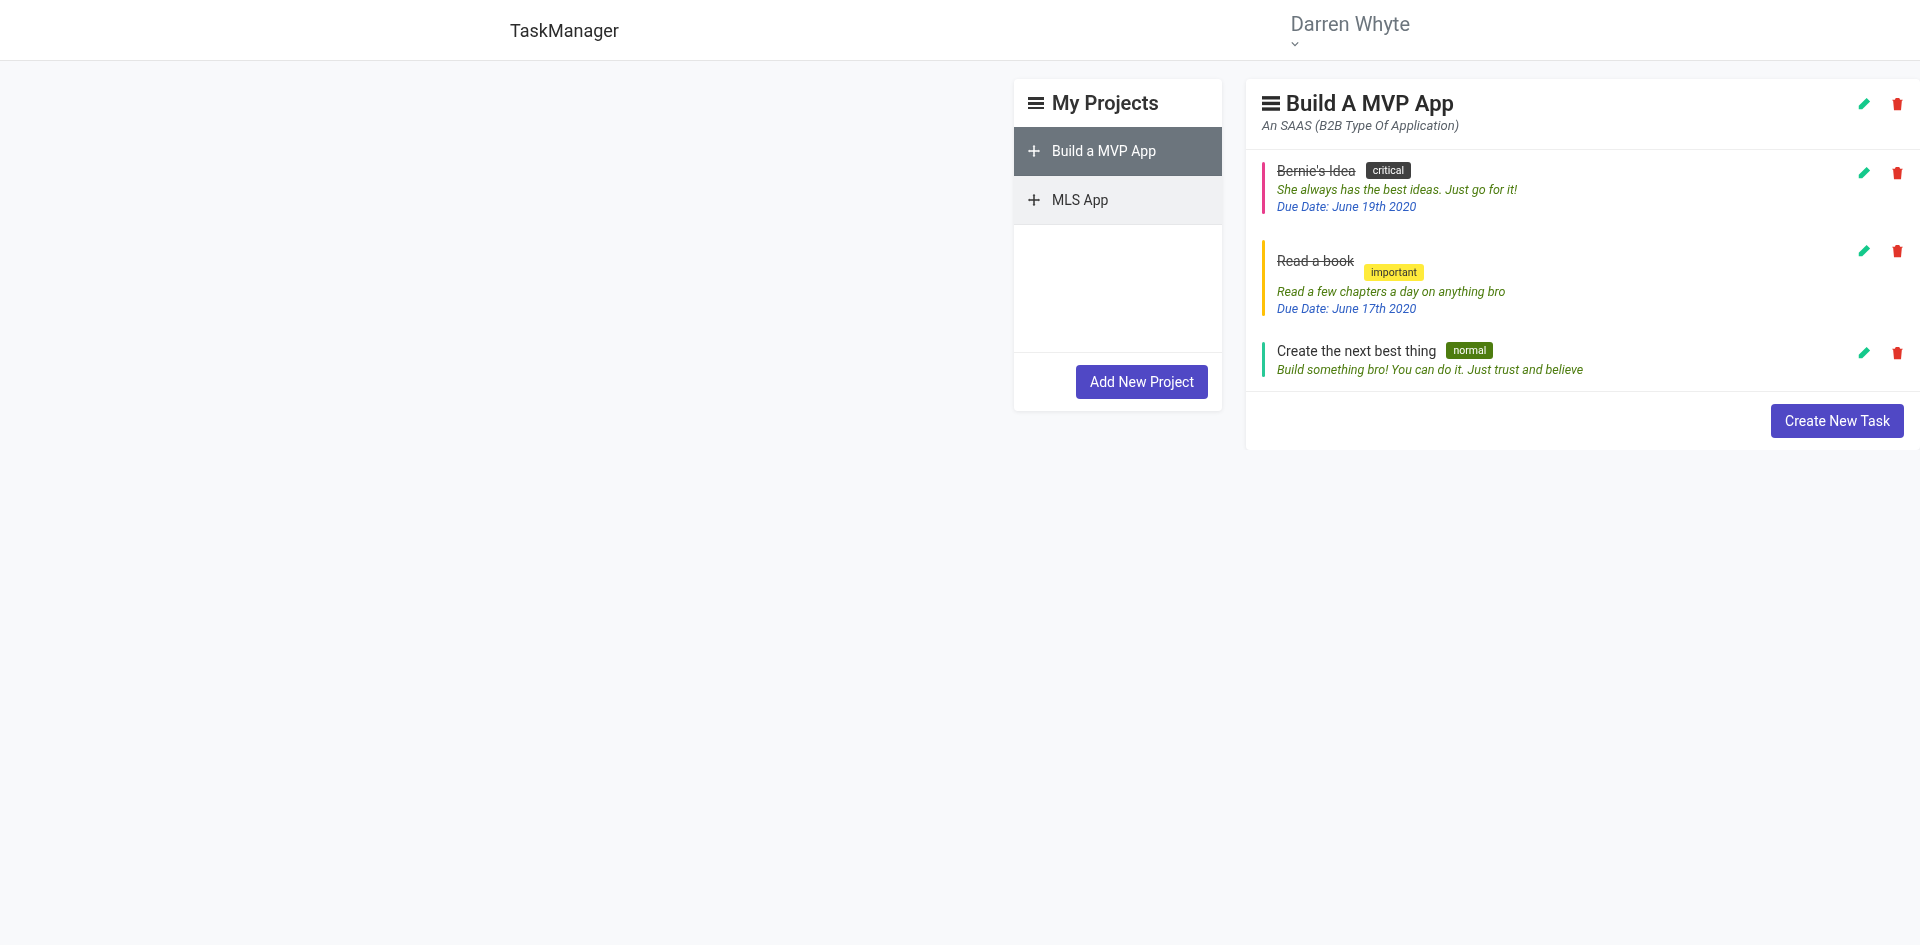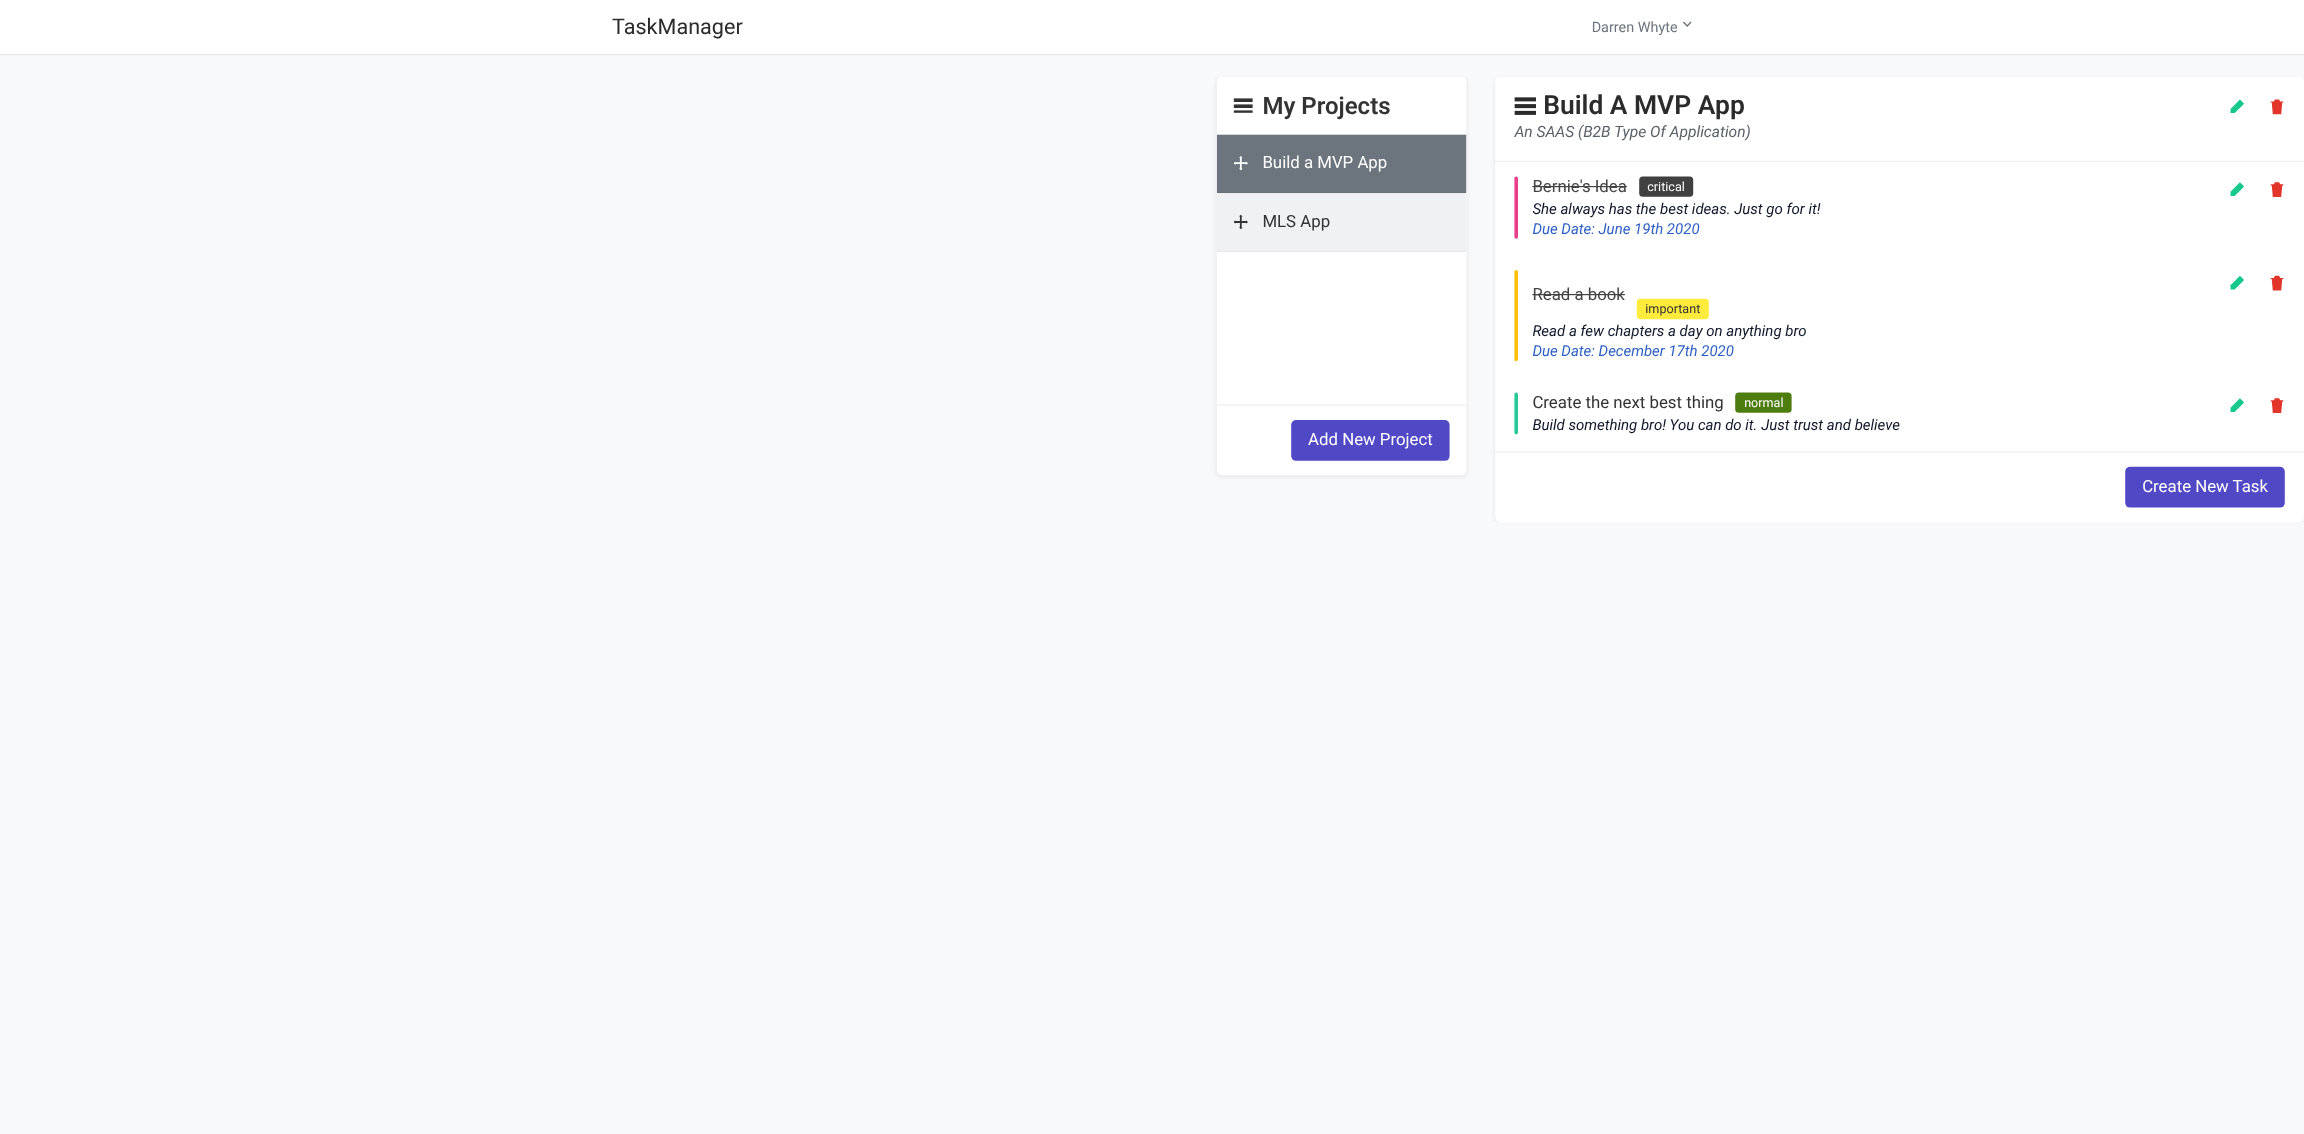--- a/index.html
+++ b/index.html
@@ -21,26 +21,27 @@
       display: flex;
       justify-content: space-between;
       align-items: center;
     }
     .navbar-brand {
       font-size: 18px;
       font-weight: 400;
       color: #2b2b2b;
     }
     .navbar-user {
-      font-size: 12px;
+      font-size: 20px;
       color: #6c757d;
       display: flex;
       align-items: flex-start;
       gap: 4px;
       cursor: pointer;
+      flex-direction: column;
     }
     .container {
       display: flex;
       justify-content: flex-end;
       padding-top: 18px;
       gap: 24px;
     }
     .sidebar {
       width: 208px;
       background: #fff;
@@ -155,21 +156,21 @@
       padding: 2px 7px;
       border-radius: 3px;
       color: #fff;
     }
     .badge-critical { background: #404040; }
     .badge-important { background: #ffeb3b; color: #333; margin-top: 24px; }
     .badge-normal { background: #4d7c0f; }
     .task-desc {
       font-size: 12.5px;
       font-style: italic;
-      color: #0f172a;
+      color: #4d7c0f;
       margin-top: 3px;
     }
     .task-due {
       font-size: 12.5px;
       font-style: italic;
       color: #2e5fc5;
       margin-top: 2px;
     }
     .task-actions { display: flex; gap: 20px; padding-top: 4px; }
     .panel-footer {
@@ -289,21 +290,21 @@
           </div>
         </div>
         <div class="task-item">
           <div class="task-bar bar-important"></div>
           <div class="task-body">
             <div class="task-title-row">
               <span class="task-title done">Read a book</span>
               <span class="badge badge-important">important</span>
             </div>
             <div class="task-desc">Read a few chapters a day on anything bro</div>
-            <div class="task-due">Due Date: December 17th 2020</div>
+            <div class="task-due">Due Date: June 17th 2020</div>
           </div>
           <div class="task-actions">
             <span class="icon-btn icon-edit">
               <svg width="14" height="14" viewBox="0 0 16 16" fill="#14c98b">
                 <path d="M11 1l4 4-9 9H2v-4l9-9z"></path>
               </svg>
             </span>
             <span class="icon-btn icon-delete">
               <svg width="13" height="14" viewBox="0 0 14 16" fill="#e2352a">
                 <path d="M2 4h10l-1 11H3L2 4zm3-3h4l1 2H4l1-2zM1 3h12v1H1V3z"></path>

